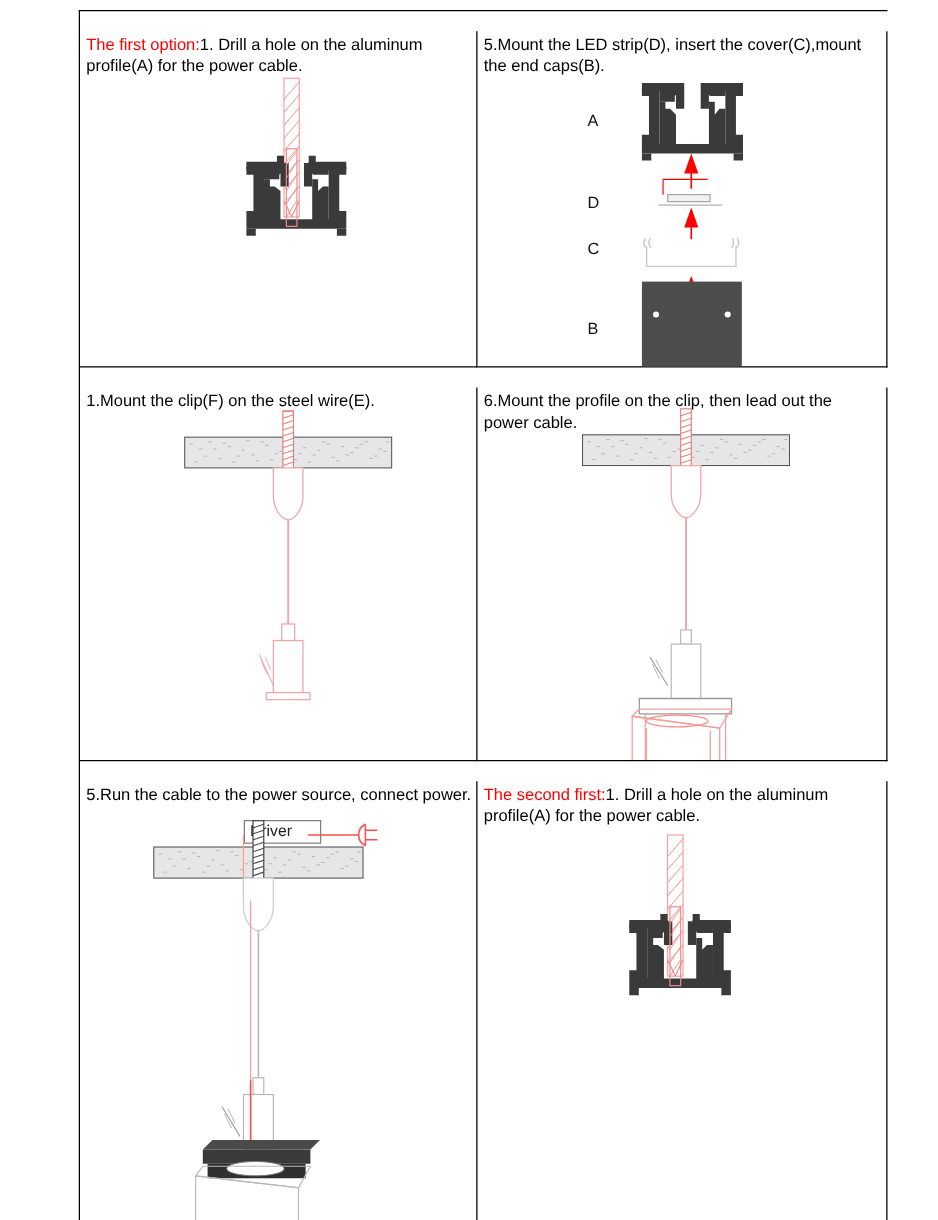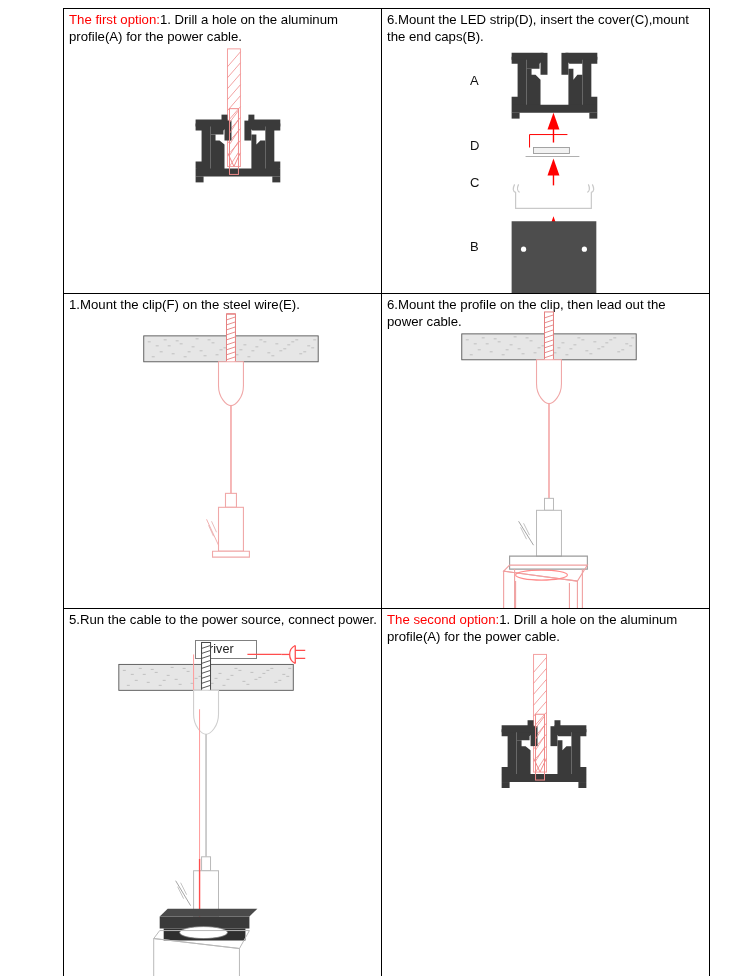--- a/index.html
+++ b/index.html
@@ -1,21 +1,21 @@
 <!DOCTYPE html>
 <html><head>
 <meta charset="utf-8">
 <style>
   html,body{margin:0;padding:0;background:#fff;}
   body{width:750px;height:976px;font-family:"Liberation Sans",sans-serif;overflow:hidden;}
   .sheet{position:relative;width:750px;height:976px;background:#fff;}
   .grid{position:absolute;left:63px;top:8px;width:646px;height:968px;
         display:grid;grid-template-columns:318px 328px;grid-template-rows:285px 315px 368px;
         border-top:1.6px solid #000;border-left:1.6px solid #000;}
-  .cell{position:relative;border-right:1.6px solid #000;border-bottom:1.6px solid #000;overflow:hidden;}
+  .cell{position:relative;border-right:1.6px solid #000;border-bottom:1.6px solid #000;overflow:hidden;margin-top:16px;}
   .cell.last-row{border-bottom:none;}
   .cap{position:absolute;left:5px;top:3px;right:4px;font-size:13.2px;line-height:16.5px;color:#000;}
   .redlbl{color:#ff0000;}
   .art{position:absolute;left:0;top:0;width:100%;height:100%;pointer-events:none;}
   .lbl{position:absolute;font-size:13px;color:#111;}
   .driverbox{position:absolute;border:1px solid #808080;background:#fff;
              font-size:12.6px;color:#222;padding:1px 4px;line-height:15px;}
 </style>
 </head>
 <body>
@@ -63,21 +63,21 @@
           <g>
             <rect x="38" y="60" width="9" height="66" fill="none" stroke="#f08a8a" stroke-width="1"></rect>
             <path d="M38 118 L47 104 M38 107 L47 93 M38 96 L47 82 M38 85 L47 71 M38 74 L47 62" stroke="#f08a8a" stroke-width="0.8" fill="none"></path>
           </g>
         </g>
       </svg>
     </div>
 
     <div class="cell">
       <div class="cap">
-        <span>6.Mount the LED strip(D), insert the cover(C),mount the end caps(B).</span>
+        <span>5.Mount the LED strip(D), insert the cover(C),mount the end caps(B).</span>
       </div>
       <div class="lbl" style="left:88px;top:64px;">A</div>
       <div class="lbl" style="left:88px;top:129px;">D</div>
       <div class="lbl" style="left:88px;top:166px;">C</div>
       <div class="lbl" style="left:88px;top:230px;">B</div>
 
       <svg class="art" viewBox="0 0 328 285">
 
         <g transform="translate(128,44)" fill="#3a3a3a">
           <path d="M2 4 L2 11 L8 11 L8 44 L2 44 L2 52 L12 56 L17 56 L17 4 Z"></path>
@@ -252,21 +252,21 @@
           <path d="M96 308 L104 300 L194 300 L186 308 Z" fill="#4a4a4a"></path>
           <ellipse cx="140" cy="324" rx="24" ry="6" fill="#ffffff" stroke="#777" stroke-width="0.8"></ellipse>
           <path d="M90 330 L90 376 L176 388 L176 340 Z" fill="none" stroke="#b9b9b9" stroke-width="1"></path>
           <path d="M90 330 L96 322 L186 322 L176 340 Z" fill="none" stroke="#b9b9b9" stroke-width="1"></path>
         </g>
       </svg>
     </div>
 
     <div class="cell last-row">
       <div class="cap">
-        <span class="redlbl">The second option:</span><span>1. Drill a hole on the aluminum profile(A) for the power cable.</span>
+        <span class="redlbl">The second first:</span><span>1. Drill a hole on the aluminum profile(A) for the power cable.</span>
       </div>
       <svg class="art" viewBox="0 0 328 368">
         <g transform="translate(116,45)">
           <g>
             <rect x="36" y="0" width="13" height="118" fill="#fff" stroke="#f4a0a0" stroke-width="1"></rect>
             <path d="M36 95 L49 80 M36 84 L49 69 M36 73 L49 58 M36 62 L49 47 M36 51 L49 36 M36 40 L49 25 M36 29 L49 14 M36 18 L49 3 M36 107 L49 92" stroke="#f08a8a" stroke-width="0.8" fill="none"></path>
             <path d="M36 104 L42.5 118 L49 104" fill="#fff" stroke="#f08a8a" stroke-width="1"></path>
           </g>
           <g fill="#3a3a3a">
             <path d="M4 75 L4 82 L10 82 L10 113 L4 113 L4 120 L14 124 L19 124 L19 75 Z"></path>

